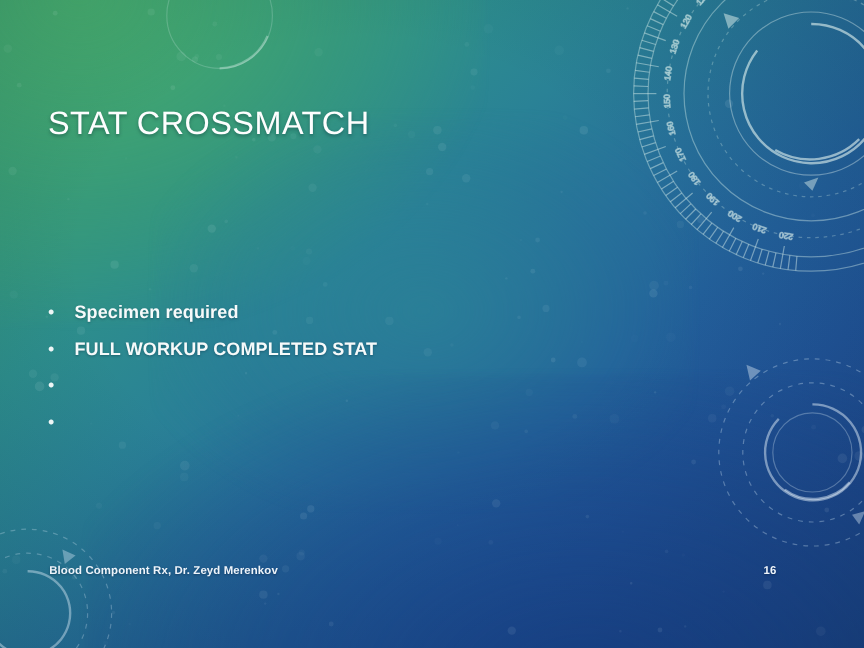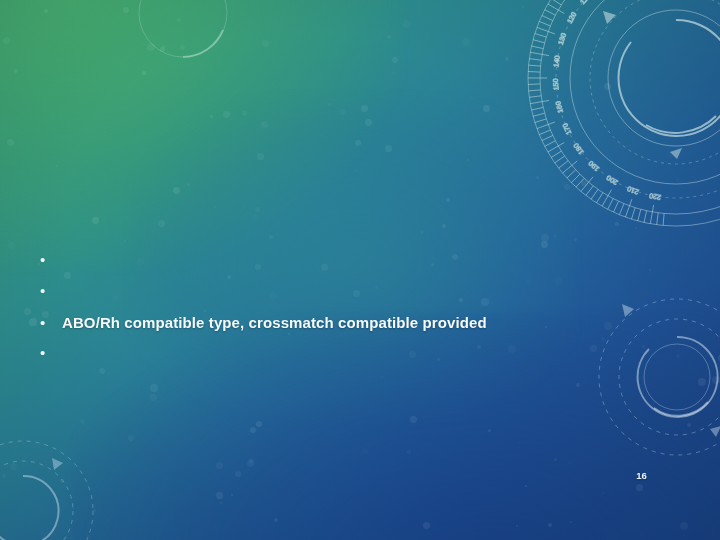--- a/index.html
+++ b/index.html
@@ -459,32 +459,35 @@
       <path d="M 104 22 l 11 5 l -9 7 z" fill="#dbeaf6" fill-opacity="0.38"></path>
     </svg>
 
     <svg width="110" height="110" style="left:128px; top:-42px;" viewBox="0 0 110 110">
       <circle cx="55" cy="55" r="44" fill="none" stroke="#d8efe8" stroke-opacity="0.22" stroke-width="1"></circle>
       <path d="M 55 99 A 44 44 0 0 0 95 72" fill="none" stroke="#d8efe8" stroke-opacity="0.38" stroke-width="2"></path>
     </svg>
 
   </div>
 
+  <div class="title">STAT CROSSMATCH</div>
 
   <div class="bullets">
+    <div class="bullet-row">
+      <span class="bullet-dot">•</span>
+      <span class="bullet-text">Specimen required</span>
+    </div>
+    <div class="bullet-row">
+      <span class="bullet-dot">•</span>
+      <span class="bullet-text">FULL WORKUP COMPLETED STAT</span>
+    </div>
     <div class="bullet-row">
       <span class="bullet-dot">•</span>
     </div>
     <div class="bullet-row">
       <span class="bullet-dot">•</span>
     </div>
-    <div class="bullet-row">
-      <span class="bullet-dot">•</span>
-      <span class="bullet-text">ABO/Rh compatible type, crossmatch compatible provided</span>
-    </div>
-    <div class="bullet-row">
-      <span class="bullet-dot">•</span>
-    </div>
   </div>
 
+  <div class="footer-left">Blood Component Rx, Dr. Zeyd Merenkov</div>
   <div class="footer-page">16</div>
 
 </div>
 
 </body></html>

